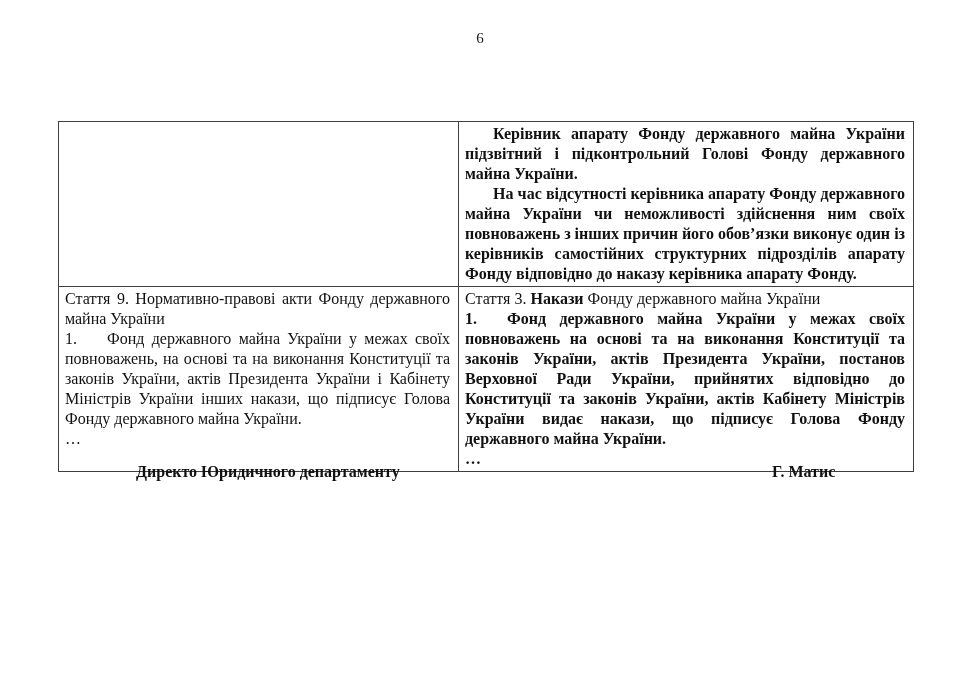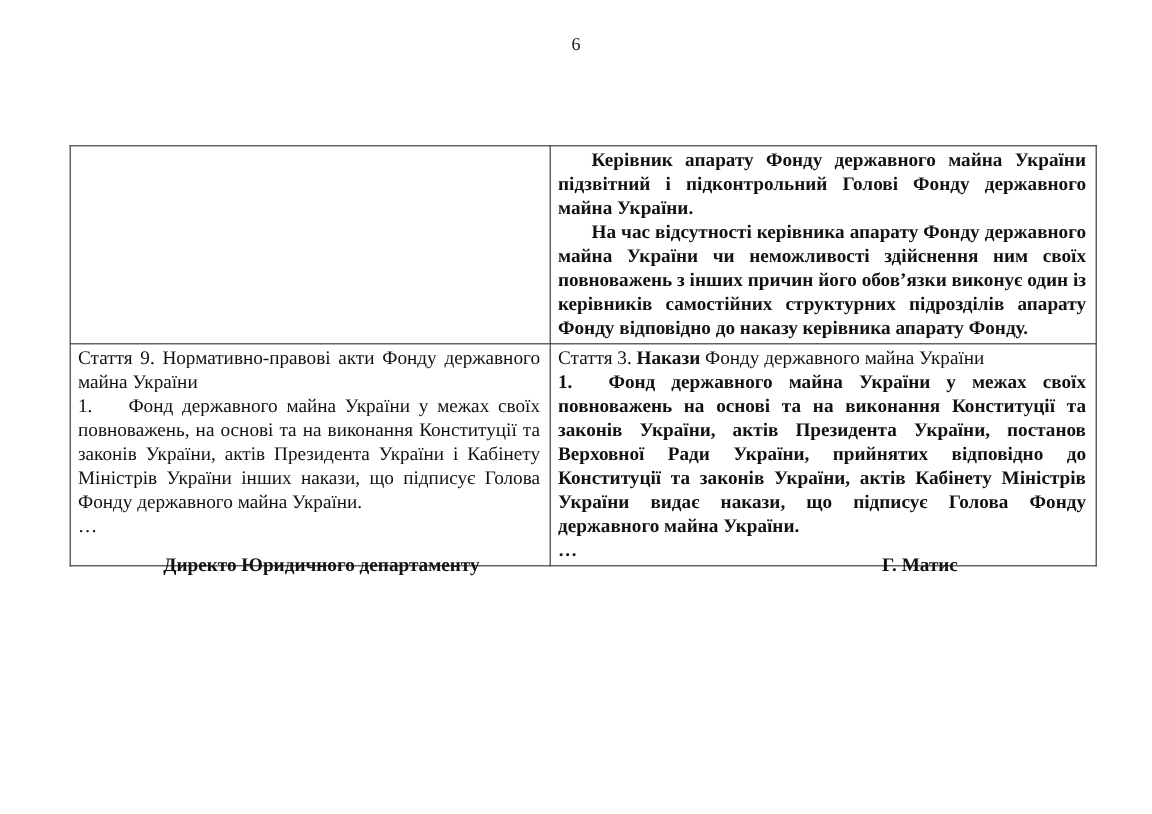--- a/index.html
+++ b/index.html
@@ -60,21 +60,21 @@
 
   .sig-title, .sig-name {
     position: absolute;
     top: 463px;
     font-size: 16px;
     font-weight: bold;
     color: #111111;
     white-space: nowrap;
   }
   .sig-title { left: 93px; margin-left: 43px; }
-  .sig-name  { left: 735px; }
+  .sig-name  { left: 772px; }
 </style>
 </head>
 <body>
 
 <div class="page">
 
   <div class="page-number">6</div>
 
   <table class="doc-table">
     <colgroup>

